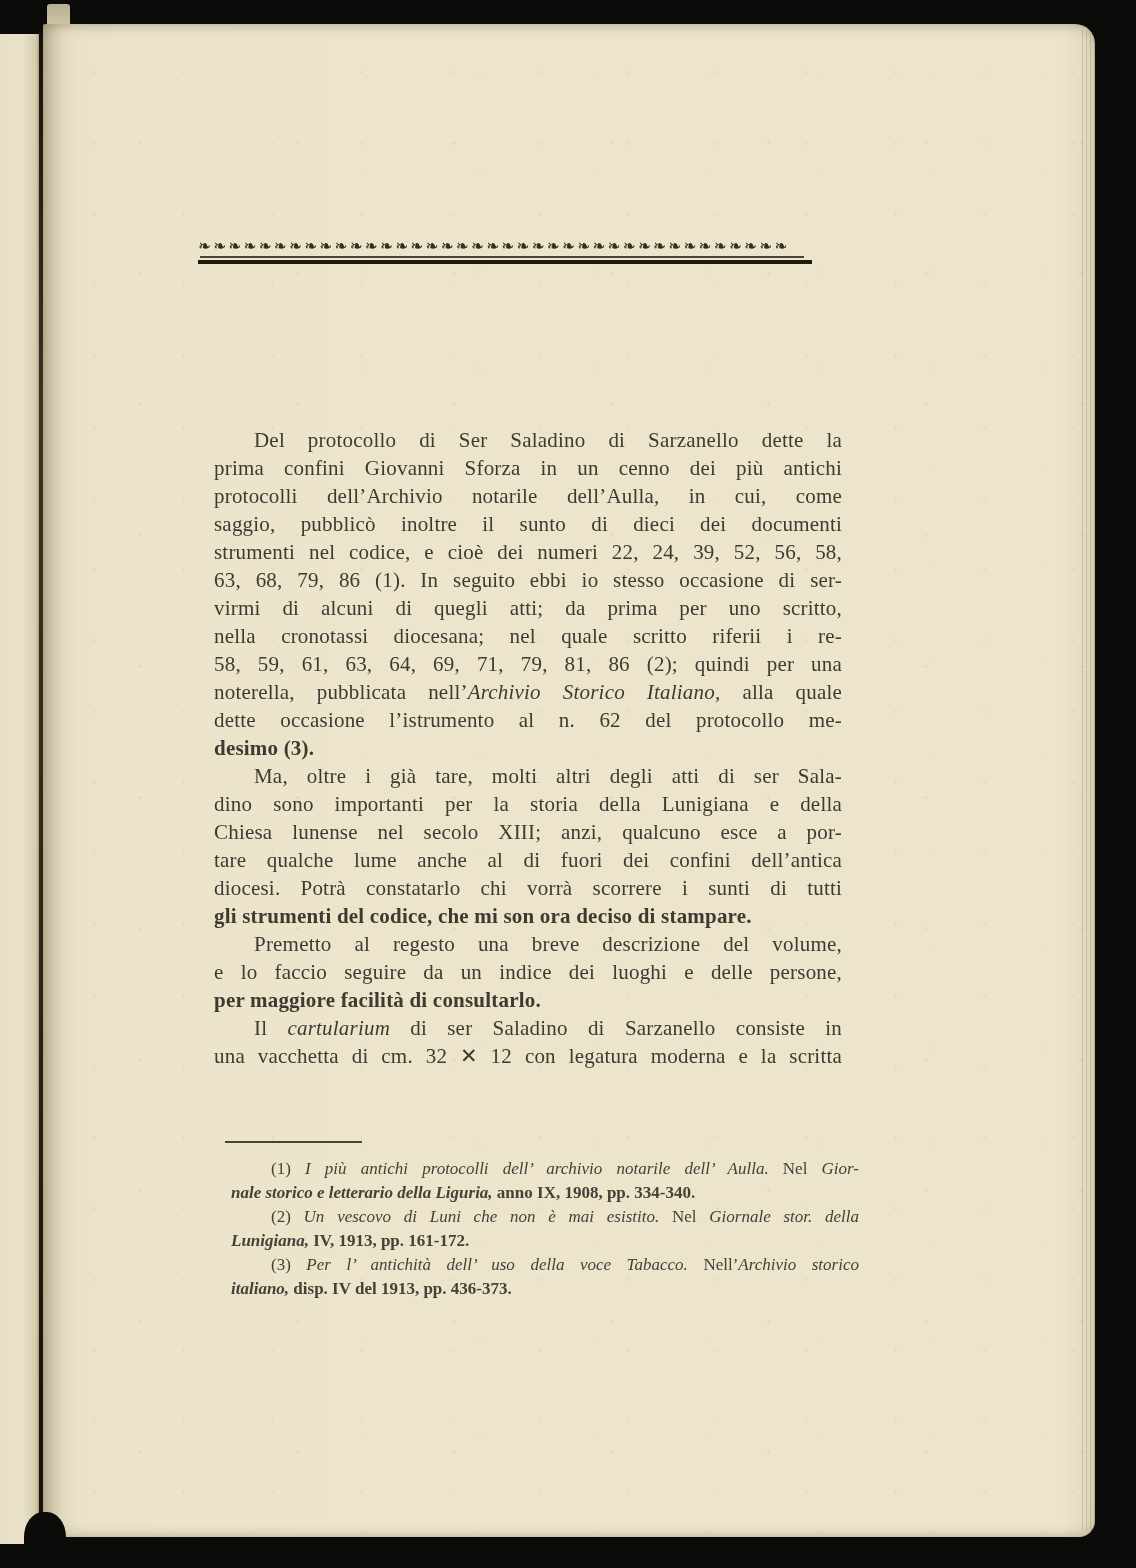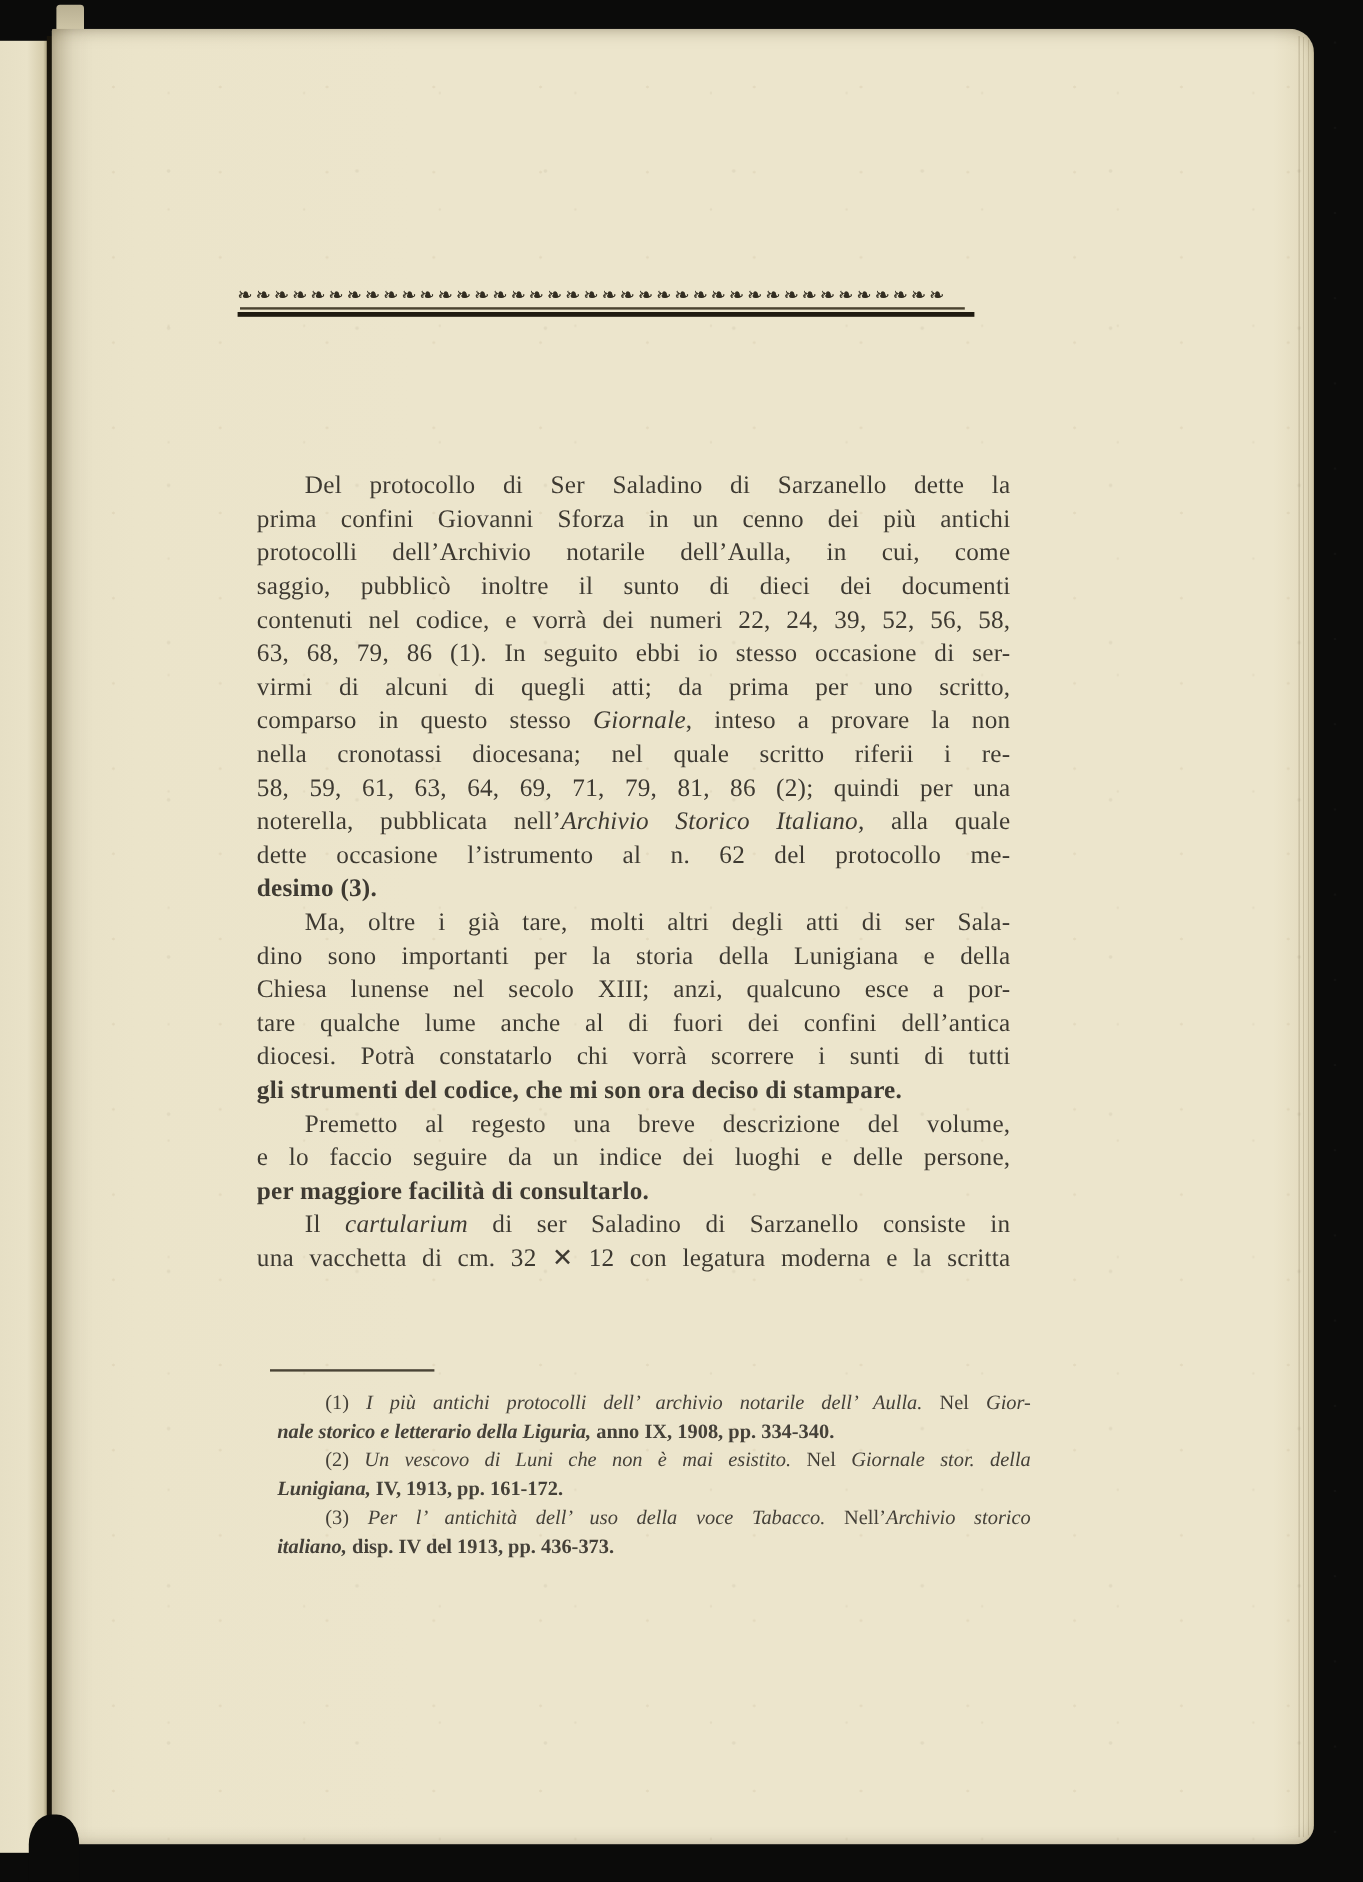--- a/index.html
+++ b/index.html
@@ -66,21 +66,21 @@
   }
   .ornament-row{
     font-family:"DejaVu Sans", sans-serif;
     font-size:15px;line-height:16px;letter-spacing:2.6px;
     white-space:nowrap;overflow:hidden;width:100%;
     text-shadow:0 0 .5px rgba(40,34,20,.7);
   }
   .orn-rule-thin{height:2px;background:#4a4330;width:604px;margin:2px 0 2px 2px;}
   .orn-rule-thick{height:4px;background:#1f1a10;width:614px;}
   .body-text{
-    position:absolute;left:171px;top:366px;width:628px;
+    position:absolute;left:171px;top:402px;width:628px;
     font-size:21px;color:#3e3a32;
     letter-spacing:.2px;
   }
   .body-text .line{height:28px;line-height:28px;}
   .footnotes{
     position:absolute;left:171px;top:1133px;width:628px;
     font-size:17px;color:#454139;margin-left:17px;
   }
   .footnotes .line{height:24px;line-height:24px;}
   .line{
@@ -109,24 +109,23 @@
       <div class="orn-rule-thin"></div>
       <div class="orn-rule-thick"></div>
     </div>
 
     <div class="body-text">
       <div>
           <div class="line indent"><span>Del protocollo di Ser Saladino di Sarzanello dette la</span></div>
           <div class="line"><span>prima confini Giovanni Sforza in un cenno dei più antichi</span></div>
           <div class="line"><span>protocolli dell’Archivio notarile dell’Aulla, in cui, come</span></div>
           <div class="line"><span>saggio, pubblicò inoltre il sunto di dieci dei documenti</span></div>
-          <div class="line"><span>contenuti nel codice, e vorrà dei numeri 22, 24, 39, 52, 56, 58,</span></div>
+          <div class="line"><span>strumenti nel codice, e cioè dei numeri 22, 24, 39, 52, 56, 58,</span></div>
           <div class="line"><span>63, 68, 79, 86 (1). In seguito ebbi io stesso occasione di ser-</span></div>
           <div class="line"><span>virmi di alcuni di quegli atti; da prima per uno scritto,</span></div>
-          <div class="line"><span>comparso in questo stesso </span><span class="it">Giornale</span><span>, inteso a provare la non</span></div>
           <div class="line"><span>nella cronotassi diocesana; nel quale scritto riferii i re-</span></div>
           <div class="line"><span>58, 59, 61, 63, 64, 69, 71, 79, 81, 86 (2); quindi per una</span></div>
           <div class="line"><span>noterella, pubblicata nell’</span><span class="it">Archivio Storico Italiano,</span><span> alla quale</span></div>
           <div class="line"><span>dette occasione l’istrumento al n. 62 del protocollo me-</span></div>
           <div class="line last"><span>desimo (3).</span></div>
         </div>
       <div>
           <div class="line indent"><span>Ma, oltre i già tare, molti altri degli atti di ser Sala-</span></div>
           <div class="line"><span>dino sono importanti per la storia della Lunigiana e della</span></div>
           <div class="line"><span>Chiesa lunense nel secolo XIII; anzi, qualcuno esce a por-</span></div>

